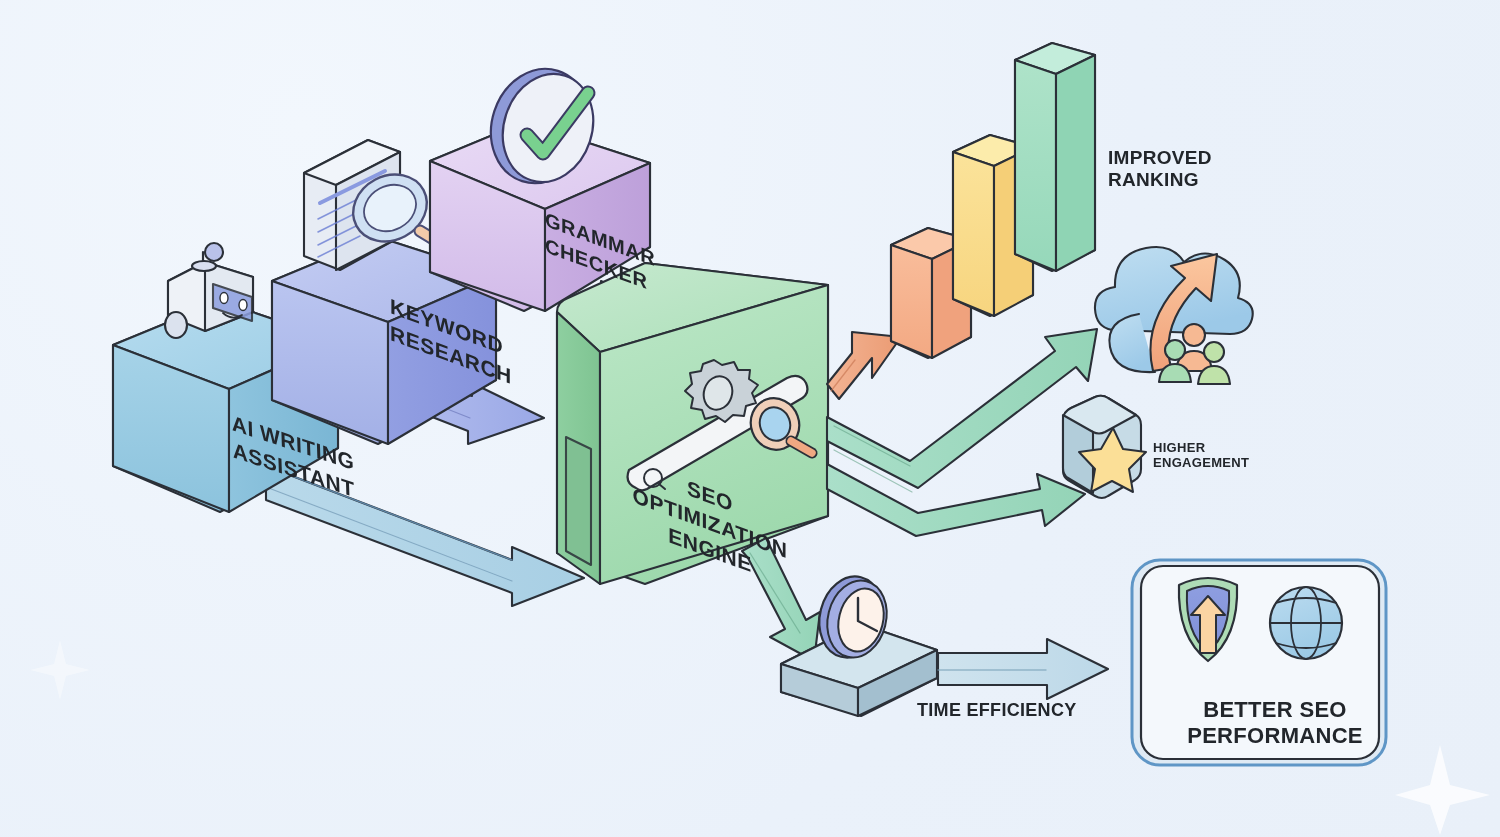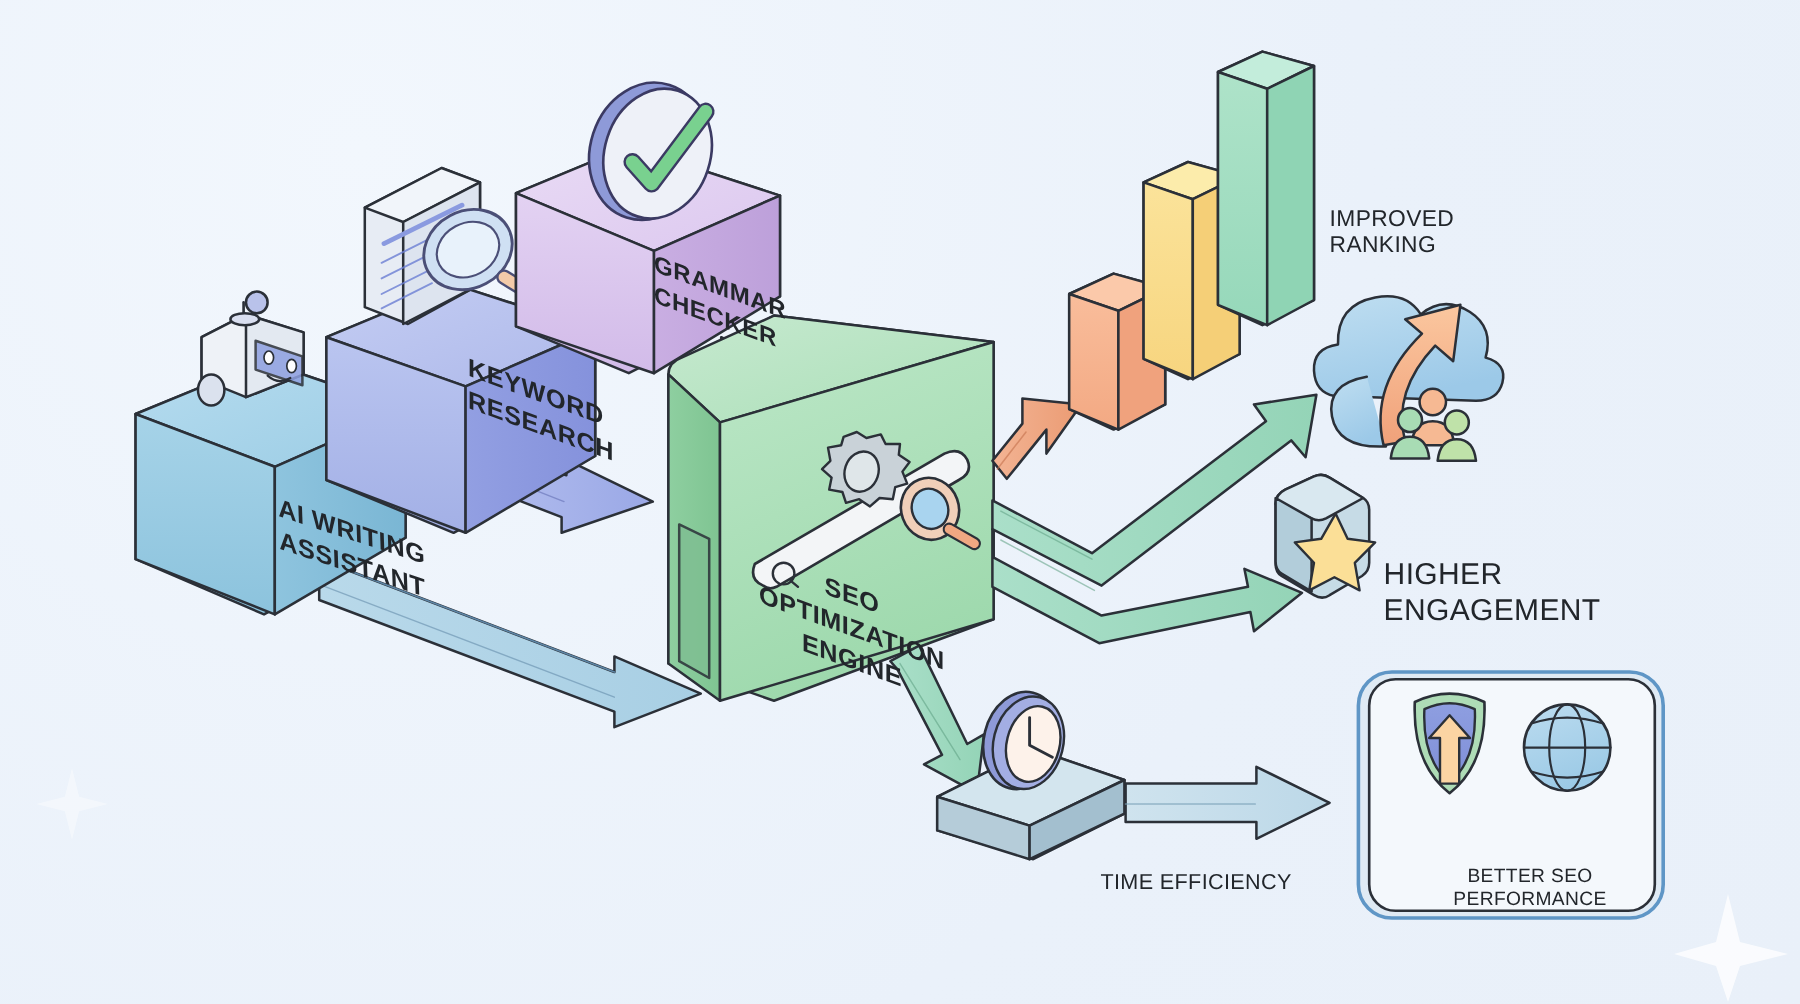--- a/index.html
+++ b/index.html
@@ -1,27 +1,27 @@
 <!DOCTYPE html>
 <html><head>
 <meta charset="utf-8">
 <style>
   html,body{margin:0;padding:0;background:#eef4fb;}
   body{font-family:"Liberation Sans", sans-serif;}
   #stage{position:relative;width:1500px;height:837px;background:
       radial-gradient(circle at 20% 15%, #f2f7fd 0%, #eaf1fa 60%, #e9f0f9 100%);
       overflow:hidden;}
   #art{position:absolute;left:0;top:0;width:1500px;height:837px;}
-  .lbl{position:absolute;color:#22262b;font-weight:normal;letter-spacing:.3px;
-       line-height:1.18;white-space:pre-line;margin-top:25px;}
+  .lbl{position:absolute;color:#22262b;font-weight:bold;letter-spacing:.3px;
+       line-height:1.18;white-space:pre-line;}
   #lbl-rank{left:1108px;top:147px;font-size:19px;}
   #lbl-traffic{left:1249px;top:300px;font-size:19px;}
-  #lbl-engage{left:1153px;top:440px;font-size:25px;}
+  #lbl-engage{left:1153px;top:440px;font-size:13px;}
   #lbl-time{left:917px;top:700px;font-size:18px;}
-  #lbl-result{left:1155px;top:697px;font-size:16px;width:240px;text-align:center;}
+  #lbl-result{left:1155px;top:697px;font-size:22px;width:240px;text-align:center;}
 </style>
 </head>
 <body>
 
 <div id="stage">
 
   <svg id="art" viewBox="0 0 1500 837">
     <defs>
       <linearGradient id="gBlueTop" x1="0" y1="0" x2="1" y2="1">
         <stop offset="0" stop-color="#b6dcef"></stop>

